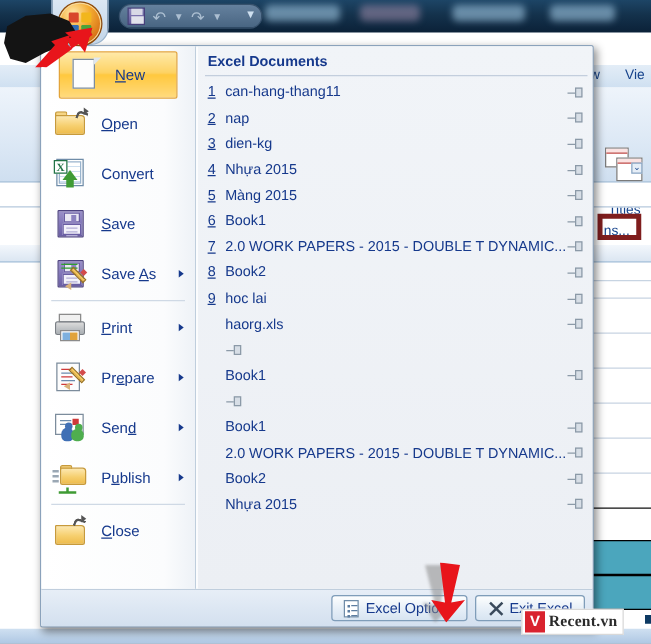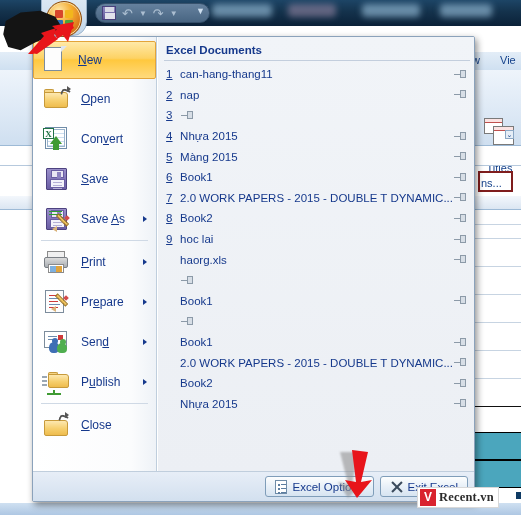--- a/index.html
+++ b/index.html
@@ -56,21 +56,21 @@
     position:absolute; left:505px; top:104px; width:9px; height:9px;
     border:1px solid #8ba7c4; background:#e6eef7; font-size:7px; color:#15428b;
     text-align:center; line-height:8px;
   }
   #bg-formulabar {
     position:absolute; left:0; top:122px; width:521px; height:18px;
     background:#ffffff; border-bottom:1px solid #b6c9dd;
   }
   #bg-namebox-btn {
     position:absolute; left:478px; top:145px; width:35px; height:21px;
-    border:2px solid #7f1d1d; background:#fff; color:#15428b; font-size:11px;
+    border:4px solid #7f1d1d; background:#fff; color:#15428b; font-size:11px;
     padding-left:1px; line-height:20px; overflow:hidden;
   }
   #bg-colheaders {
     position:absolute; left:0; top:170px; width:521px; height:14px;
     background: linear-gradient(180deg,#f3f7fc 0%,#dbe6f2 100%);
     border-bottom:1px solid #9dbad6;
   }
   .bg-rowline { position:absolute; left:470px; width:51px; height:1px; background:#c7d4e2; }
   .bg-cell-teal {
     position:absolute; left:473px; width:48px; background:#4ba6bd;
@@ -110,21 +110,21 @@
     position:relative;
     height:40px;
     display:flex; align-items:center;
     padding-left:8px;
     cursor:default;
   }
   .menu-item.selected {
     background: linear-gradient(180deg,#ffe9a8 0%, #fdd264 45%, #ffc83e 50%, #ffda7d 100%);
     border:1px solid #e3a43a;
     border-radius:2px;
-    margin:0 0;
+    margin:0 14px;
     padding-left:4px;
     height:38px;
   }
   .menu-label {
     color:#16398c; font-size:12px; margin-left:10px;
   }
   .menu-label u { text-decoration:underline; }
   .menu-arrow {
     position:absolute; right:9px; top:50%; transform:translateY(-50%);
     width:0;height:0;border-left:4px solid #16398c;
@@ -549,20 +549,21 @@
           <div class="recent-row">
             <span class="recent-num">2</span>
             <span class="recent-name">nap</span>
             <span class="pin">
               <span class="stem"></span>
               <span class="head"></span>
             </span>
           </div>
           <div class="recent-row">
             <span class="recent-num">3</span>
+            <span class="recent-name">dien-kg</span>
             <span class="pin">
               <span class="stem"></span>
               <span class="head"></span>
             </span>
           </div>
           <div class="recent-row">
             <span class="recent-num">4</span>
             <span class="recent-name">Nhựa 2015</span>
             <span class="pin">
               <span class="stem"></span>

